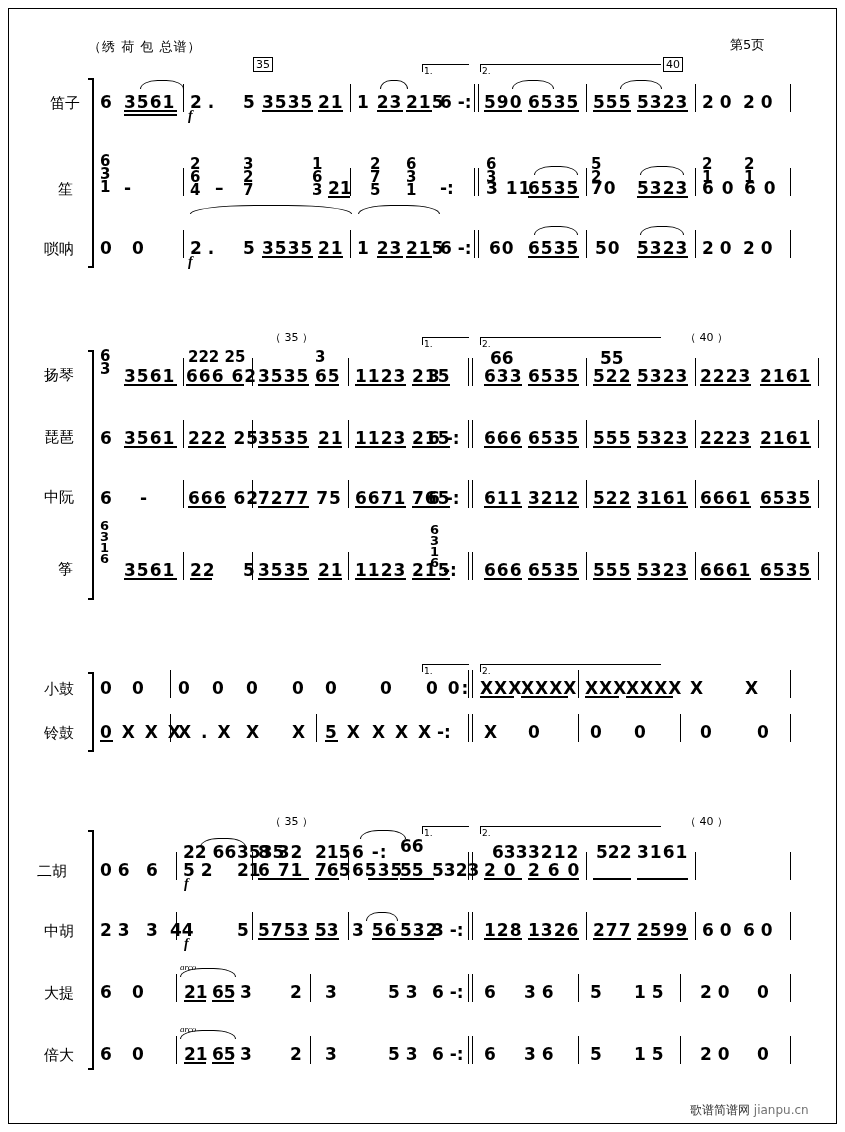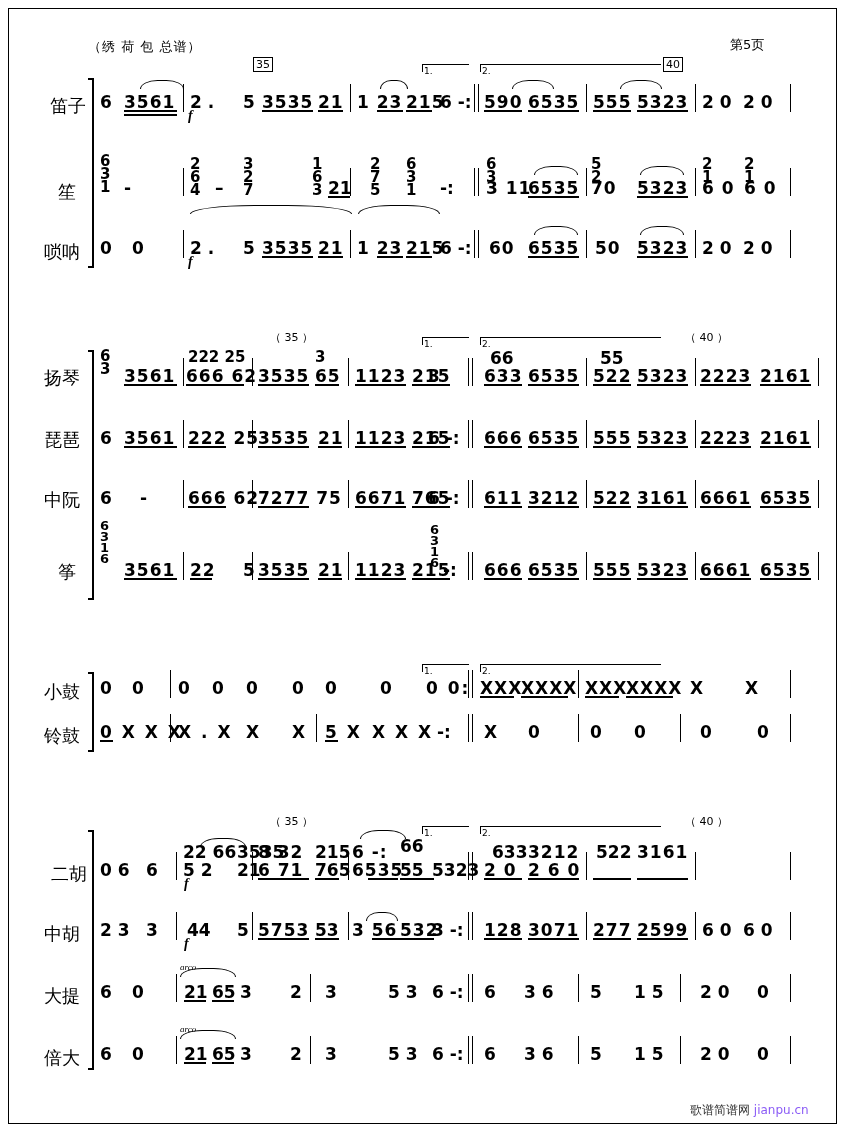--- a/index.html
+++ b/index.html
@@ -6,26 +6,26 @@
   body{width:845px;height:1132px;position:relative;font-family:"Liberation Serif",serif;color:#000;overflow:hidden;}
   .page{position:absolute;left:0;top:0;width:845px;height:1132px;}
 
   
   .title{position:absolute;left:88px;top:38px;font-size:13px;letter-spacing:1px;font-family:"DejaVu Sans",sans-serif;}
   .pageno{position:absolute;left:730px;top:36px;font-size:13px;font-family:"DejaVu Sans",sans-serif;}
 
   
   .wm{position:absolute;left:690px;top:1102px;font-size:12px;color:#444;font-family:"DejaVu Sans",sans-serif;}
   .wm .cn{color:#333;}
-  .wm .dom{color:#8b5cf6;}
+  .wm .dom{color:#737373;}
 
   
   .sysline{position:absolute;background:#000;}
 
-  .inst{position:absolute;font-size:18px;font-family:"DejaVu Sans",sans-serif;white-space:nowrap;text-align:center;}
+  .inst{position:absolute;font-size:15px;font-family:"DejaVu Sans",sans-serif;white-space:nowrap;text-align:center;}
 
   .notes{position:absolute;font-family:"DejaVu Sans",sans-serif;font-weight:bold;font-size:17px;white-space:nowrap;letter-spacing:0px;}
   .small{font-size:11px;font-weight:normal;}
   .rehearsal{position:absolute;font-size:11px;font-family:"DejaVu Sans",sans-serif;border:1px solid #000;padding:0px 2px;}
   .rehearsal.paren{border:none;}
 
   .bar{position:absolute;width:1px;background:#000;}
   .beam{position:absolute;height:2px;background:#000;}
   .slurbox{position:absolute;border-top:1.4px solid #000;border-left:1.4px solid #000;border-right:1.4px solid #000;border-radius:40% 40% 0 0 / 100% 100% 0 0;height:8px;}
   .brack{position:absolute;border-top:1.2px solid #000;border-left:1.2px solid #000;height:7px;}
@@ -441,21 +441,21 @@
   <div class="sysline" style="left:88px;top:1068px;width:4px;height:2px;"></div>
 
   <div class="rehearsal paren" style="left:268px;top:814px;">（ 35 ）</div>
   <div class="rehearsal paren" style="left:683px;top:814px;">（ 40 ）</div>
 
   <div class="brack" style="left:422px;top:826px;width:46px;"></div>
   <div class="vol" style="left:424px;top:828px;">1.</div>
   <div class="brack" style="left:480px;top:826px;width:180px;"></div>
   <div class="vol" style="left:482px;top:828px;">2.</div>
 
-  <div class="inst" style="left:51px;top:862px;">二胡</div>
+  <div class="inst" style="left:37px;top:862px;">二胡</div>
   <div class="notes" style="left:100px;top:860px;">0 6</div>
   <div class="notes" style="left:146px;top:860px;">6</div>
   <div class="bar" style="left:176px;top:852px;height:28px;"></div>
   <div class="notes" style="left:183px;top:842px;">22 66</div>
   <div class="notes" style="left:183px;top:860px;">5 2</div>
   <div class="notes" style="left:237px;top:842px;">3535</div>
   <div class="notes" style="left:237px;top:860px;">21</div>
   <div class="bar" style="left:252px;top:852px;height:28px;"></div>
   <div class="notes" style="left:258px;top:842px;letter-spacing:1px;">8 32</div>
   <div class="notes" style="left:258px;top:860px;letter-spacing:1px;">6 71</div>
@@ -491,38 +491,38 @@
   <div class="notes" style="left:743px;top:860px;"></div>
   <div class="bar" style="left:790px;top:852px;height:28px;"></div>
   <div class="dyn" style="left:184px;top:876px;">f</div>
   <div class="slurbox" style="left:200px;top:838px;width:44px;"></div>
   <div class="slurbox" style="left:360px;top:830px;width:44px;"></div>
 
   <div class="inst" style="left:44px;top:922px;">中胡</div>
   <div class="notes" style="left:100px;top:920px;">2 3</div>
   <div class="notes" style="left:146px;top:920px;">3</div>
   <div class="bar" style="left:176px;top:912px;height:28px;"></div>
-  <div class="notes" style="left:187px;top:920px;">44</div>
+  <div class="notes" style="left:170px;top:920px;">44</div>
   <div class="notes" style="left:237px;top:920px;">5</div>
   <div class="bar" style="left:252px;top:912px;height:28px;"></div>
   <div class="notes" style="left:258px;top:920px;letter-spacing:1px;">5753</div>
   <div class="beam" style="left:258px;top:938px;width:51px;"></div>
   <div class="notes" style="left:315px;top:920px;">53</div>
   <div class="beam" style="left:315px;top:938px;width:24px;"></div>
   <div class="bar" style="left:348px;top:912px;height:28px;"></div>
   <div class="notes" style="left:352px;top:920px;letter-spacing:1px;">3  56</div>
   <div class="beam" style="left:372px;top:938px;width:28px;"></div>
   <div class="notes" style="left:400px;top:920px;letter-spacing:1px;">532</div>
   <div class="beam" style="left:400px;top:938px;width:34px;"></div>
   <div class="notes" style="left:432px;top:920px;">3 -:</div>
   <div class="bar" style="left:468px;top:912px;height:28px;"></div>
   <div class="bar" style="left:472px;top:912px;height:28px;"></div>
   <div class="notes" style="left:484px;top:920px;letter-spacing:1px;">128</div>
   <div class="beam" style="left:484px;top:938px;width:38px;"></div>
-  <div class="notes" style="left:528px;top:920px;letter-spacing:1px;">3071</div>
+  <div class="notes" style="left:528px;top:920px;letter-spacing:1px;">1326</div>
   <div class="beam" style="left:528px;top:938px;width:51px;"></div>
   <div class="bar" style="left:586px;top:912px;height:28px;"></div>
   <div class="notes" style="left:593px;top:920px;letter-spacing:1px;">277</div>
   <div class="beam" style="left:593px;top:938px;width:38px;"></div>
   <div class="notes" style="left:637px;top:920px;letter-spacing:1px;">2599</div>
   <div class="beam" style="left:637px;top:938px;width:51px;"></div>
   <div class="bar" style="left:695px;top:912px;height:28px;"></div>
   <div class="notes" style="left:702px;top:920px;">6 0</div>
   <div class="notes" style="left:743px;top:920px;">6 0</div>
   <div class="bar" style="left:790px;top:912px;height:28px;"></div>

